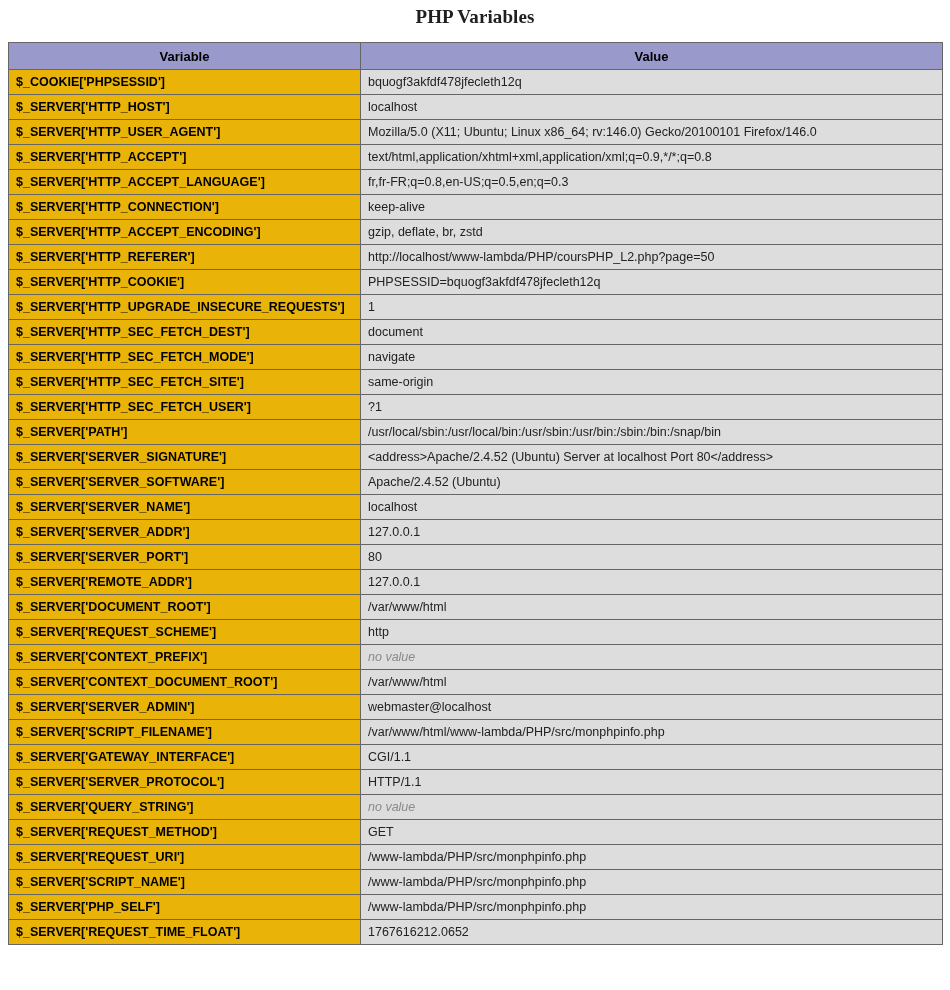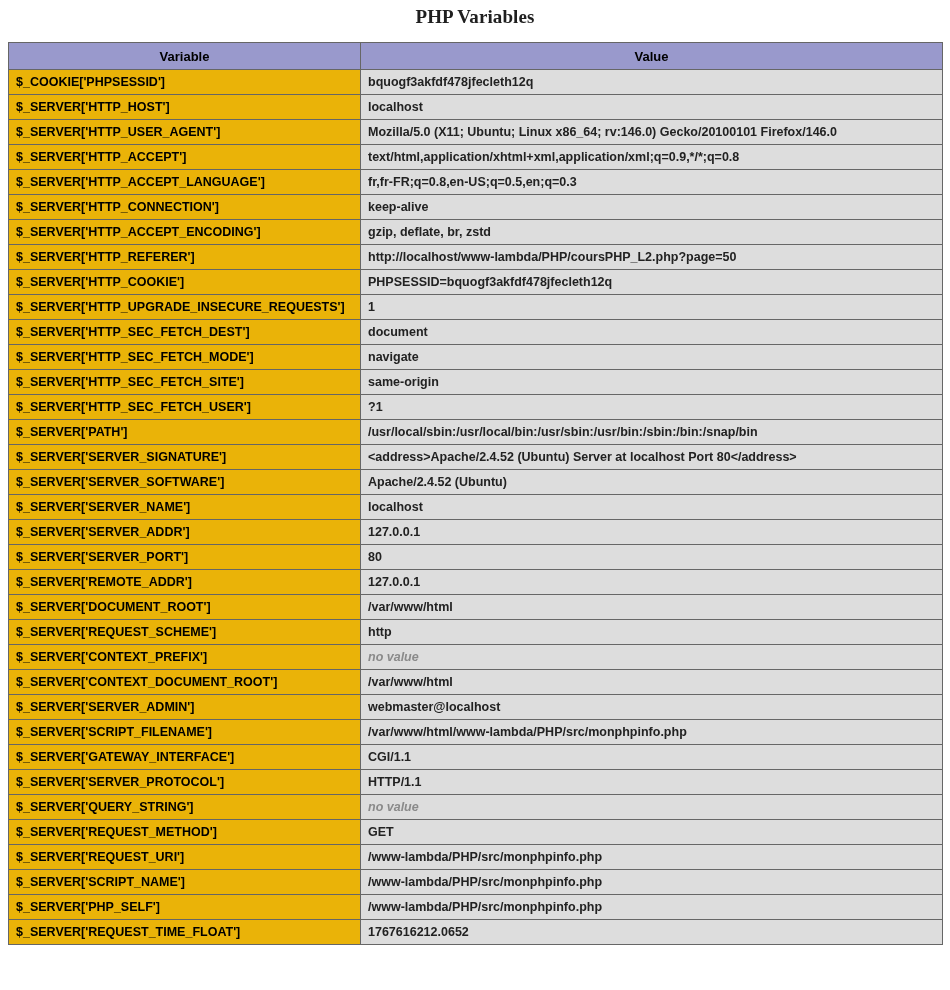--- a/index.html
+++ b/index.html
@@ -71,21 +71,21 @@
     background: #eab308;
     color: #000000;
     font-weight: bold;
     font-size: 12.5px;
   }
 
   
   table.phpinfo td.val-cell {
     background: #dddddd;
     color: #222222;
-    font-weight: bold;
+    font-weight: normal;
     font-size: 12.5px;
   }
 
   table.phpinfo td.val-cell.no-value {
     font-style: italic;
     color: #8a8a8a;
     margin-top: 6px;
   }
 </style>
 </head>

